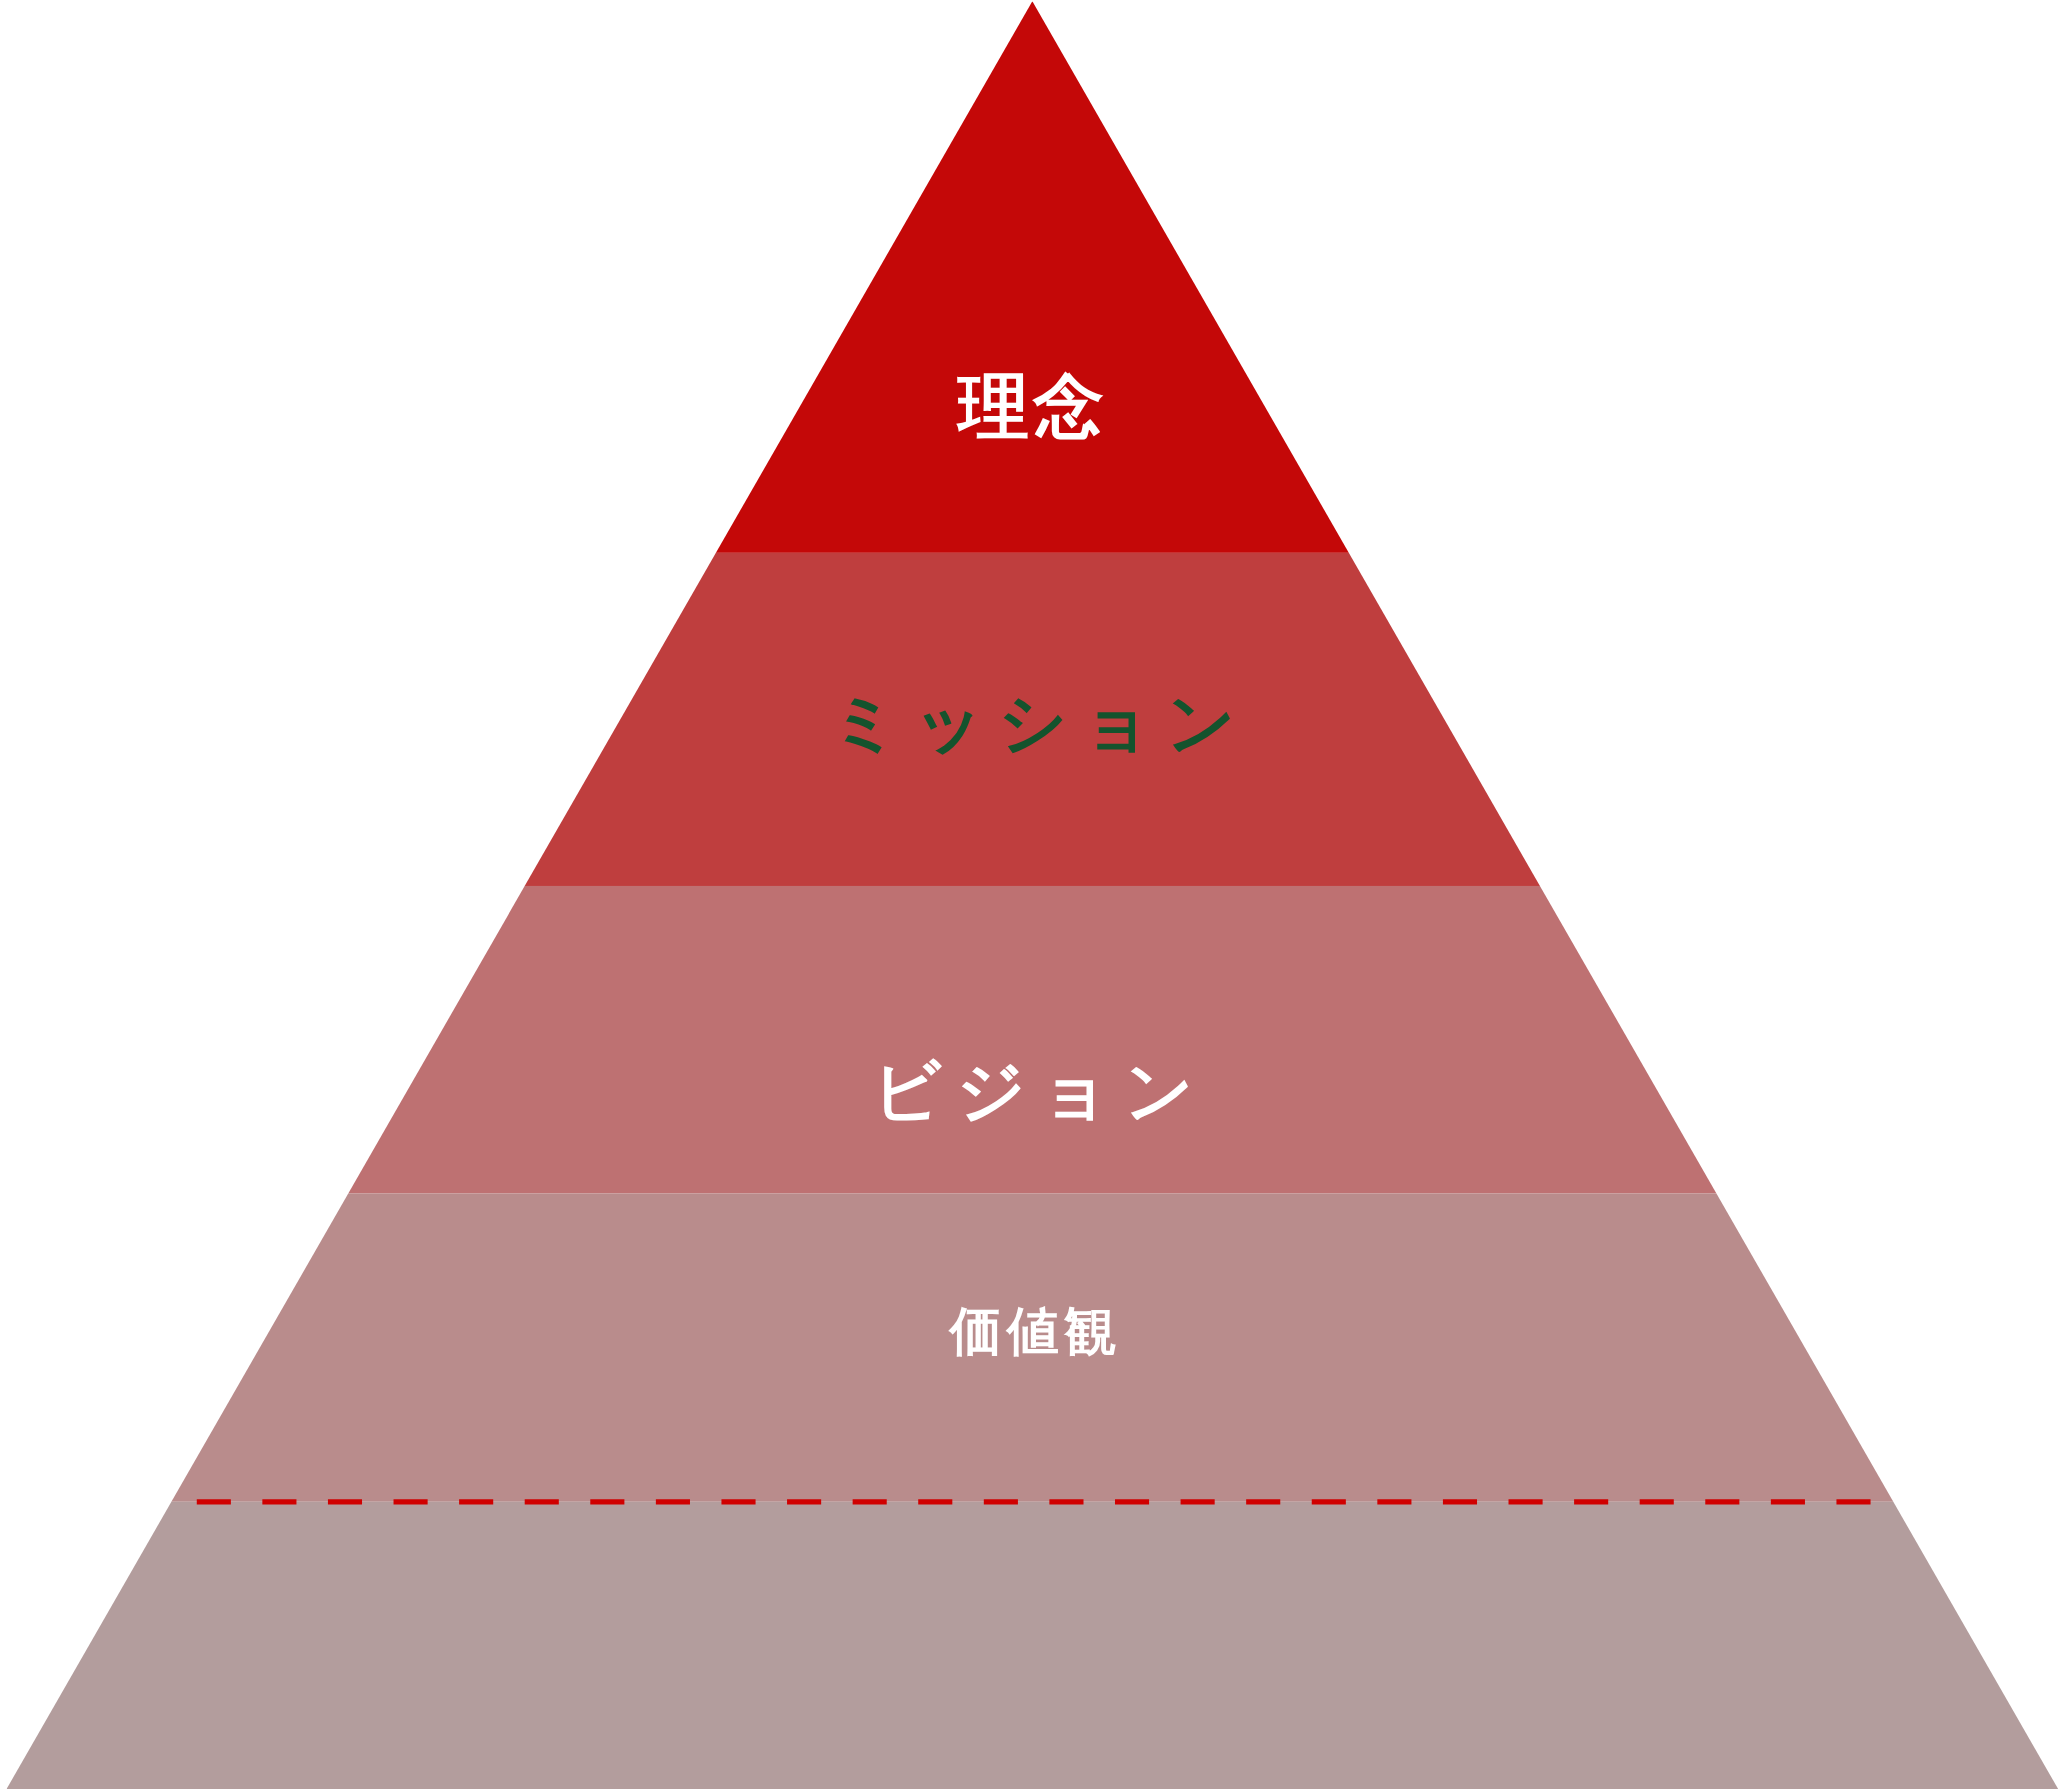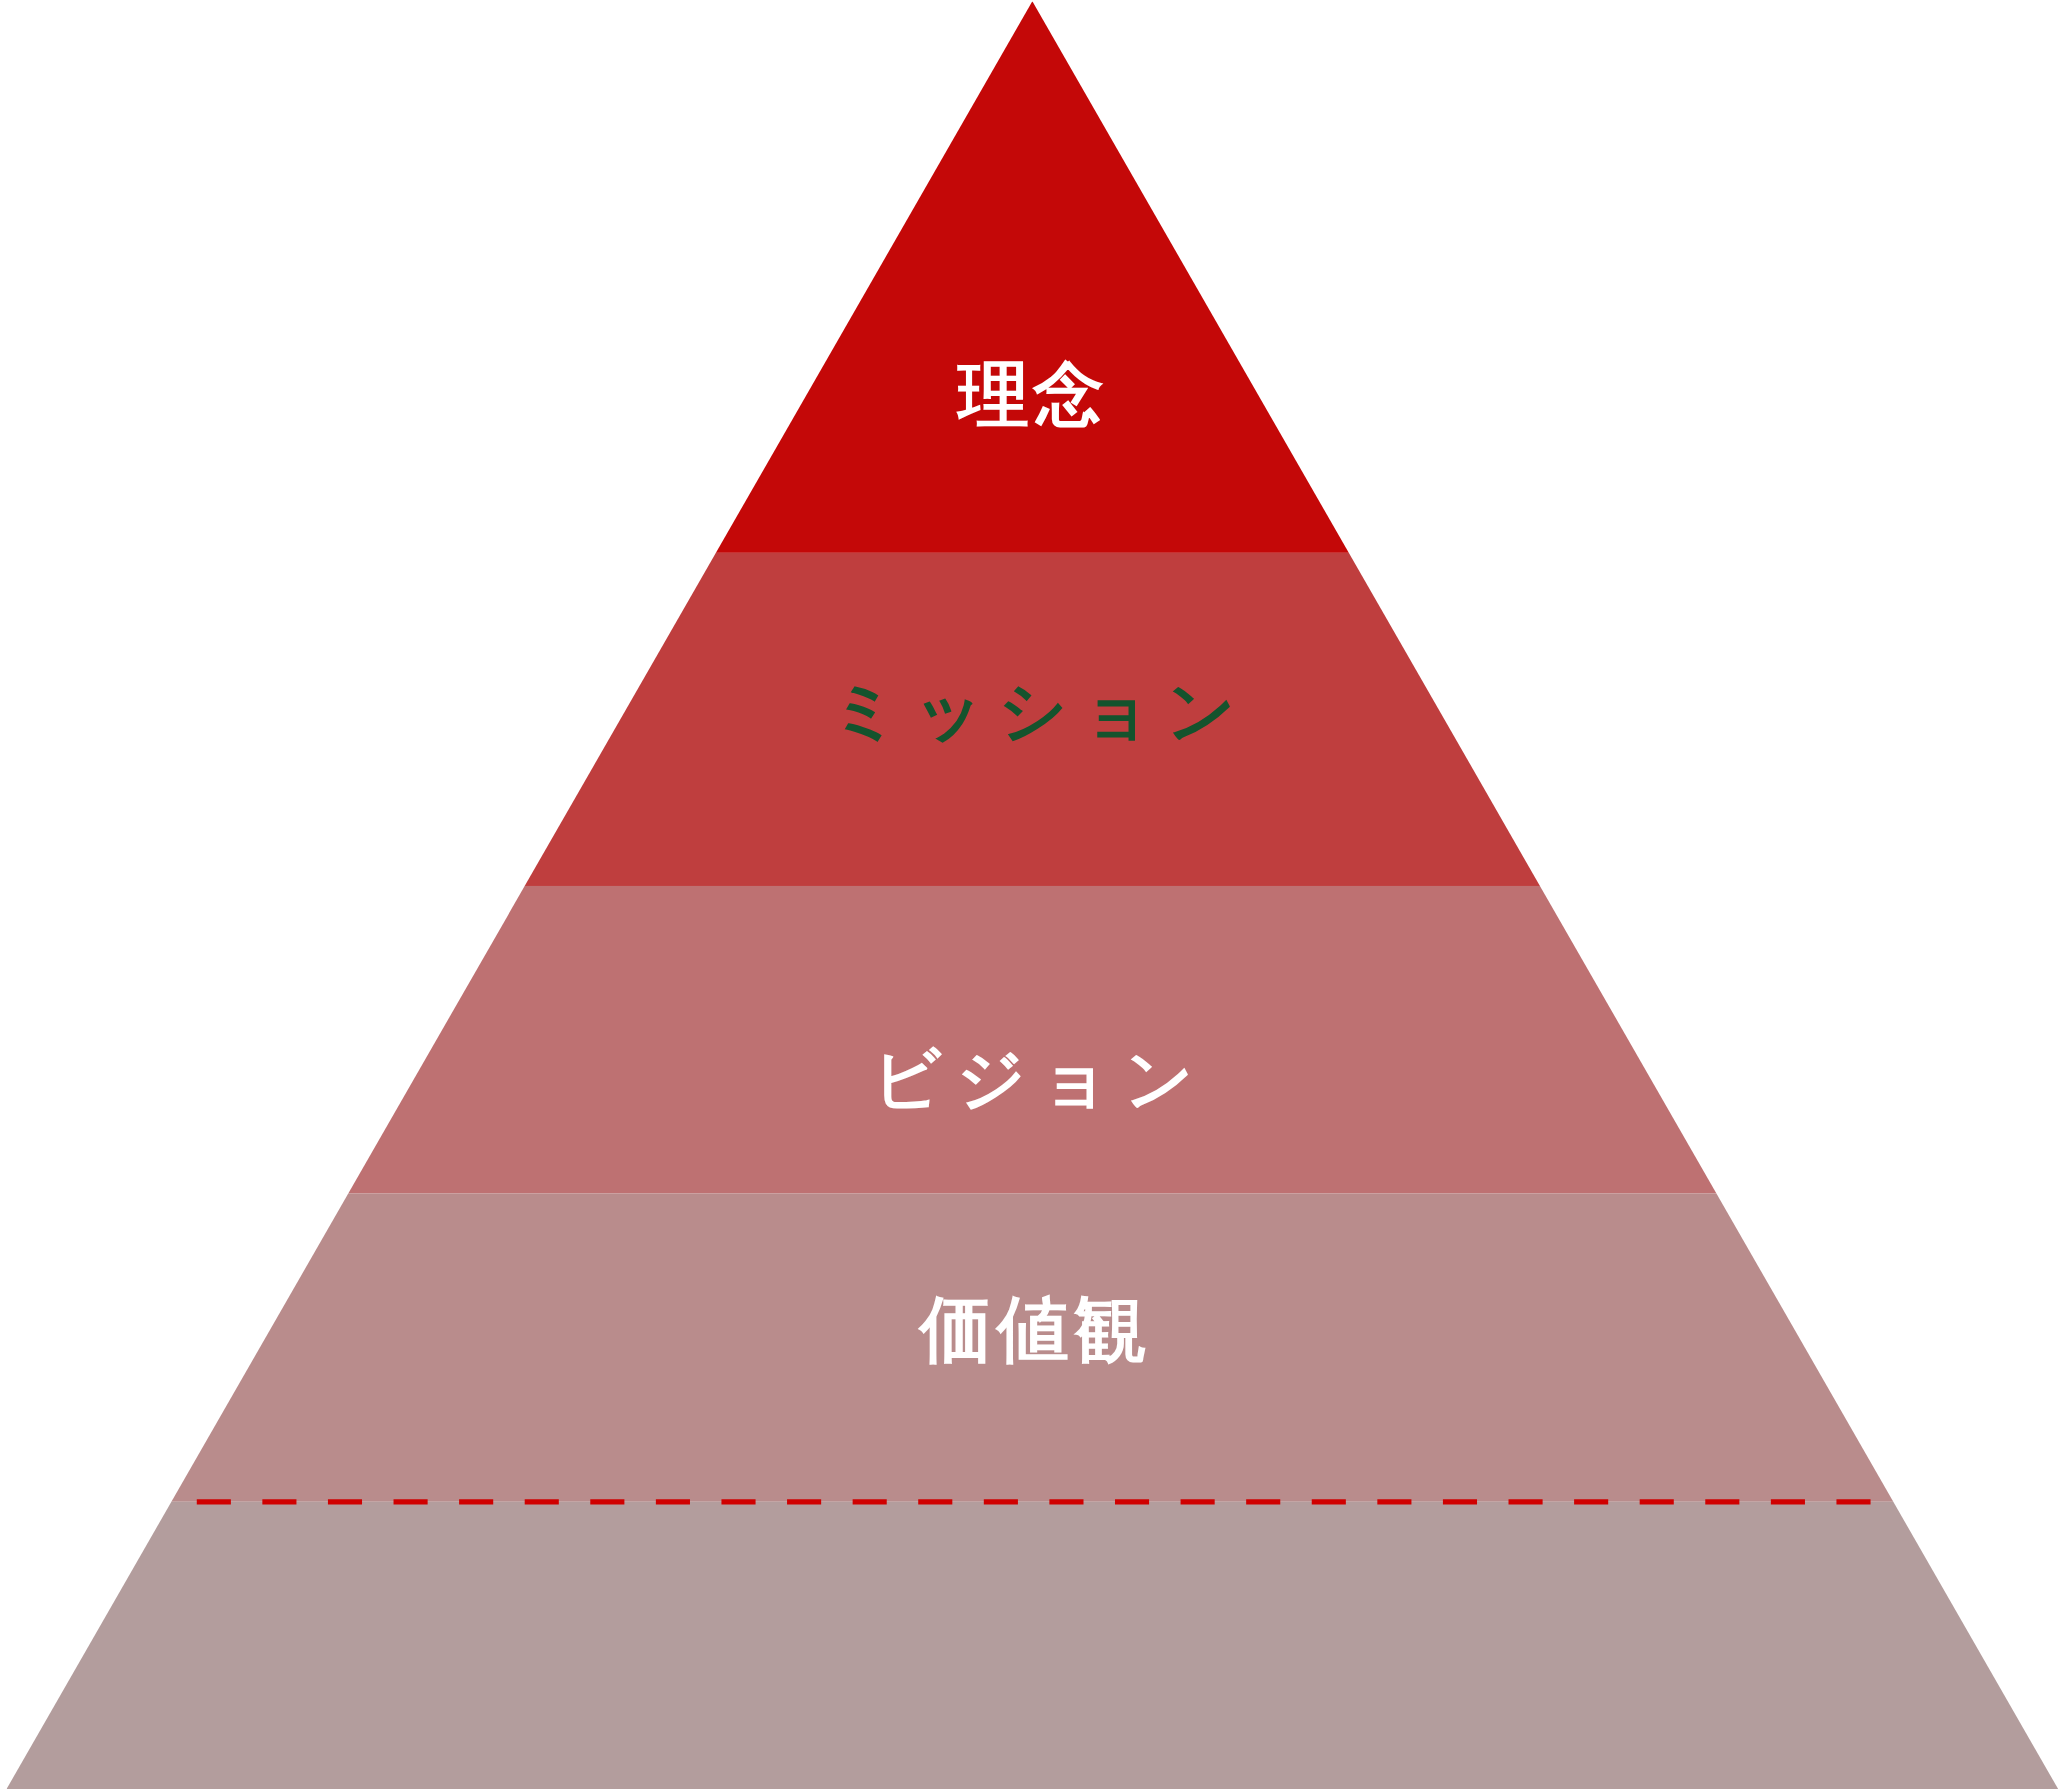--- a/index.html
+++ b/index.html
@@ -33,20 +33,21 @@
   
   .tier-label {
     position: absolute;
     left: 0;
     width: 2066px;
     text-align: center;
     color: #ffffff;
     font-weight: 700;
     line-height: 1;
     white-space: nowrap;
+    margin-top: 12px;
     -webkit-font-smoothing: antialiased;
   }
 
   .tier-label.t1 {
     top: 359px;
     font-size: 71px;
     letter-spacing: 3.9px;
   }
   .tier-label.t2 {
     top: 676px;
@@ -55,21 +56,21 @@
     text-indent: 14.4px;
   }
   .tier-label.t3 {
     top: 1044px;
     font-size: 68px;
     letter-spacing: 14.4px;
     text-indent: 14.4px;
   }
   .tier-label.t4 {
     top: 1293px;
-    font-size: 72px;
+    font-size: 52px;
     letter-spacing: 5.2px;
     text-indent: 5.2px;
   }
   .tier-label.t5 {
     top: 1602px;
     font-size: 68px;
     letter-spacing: 2.6px;
     text-indent: 2.6px;
   }
 </style>

